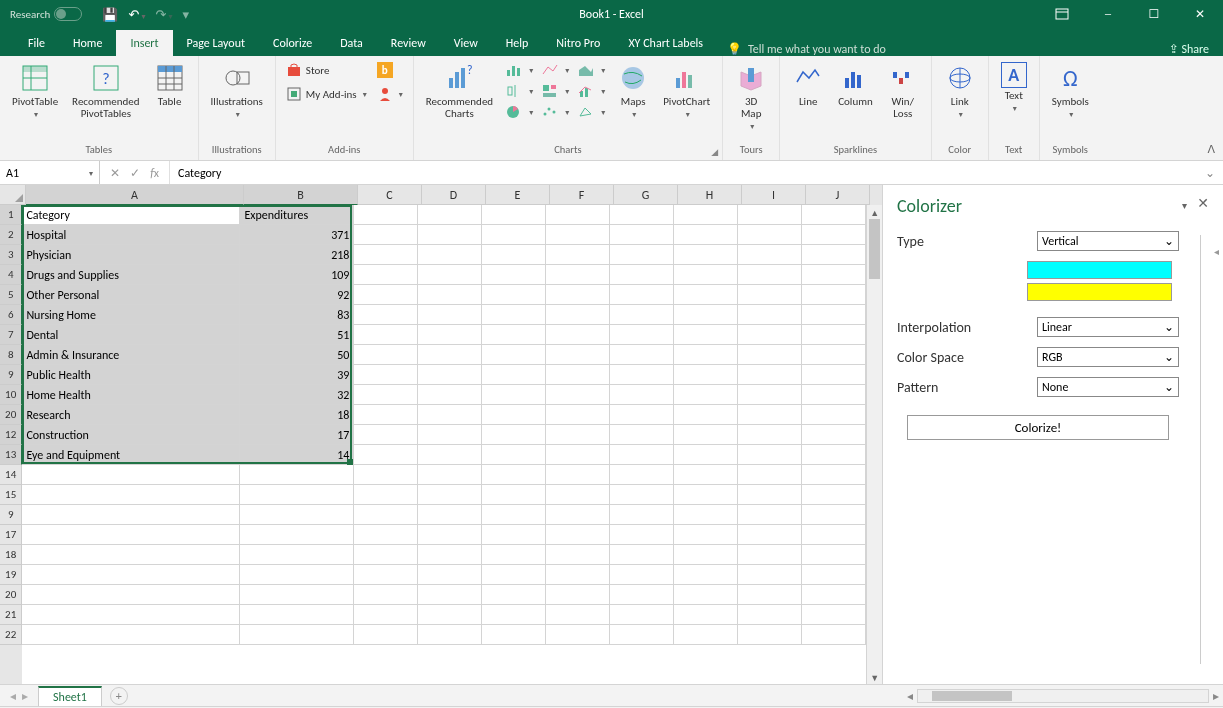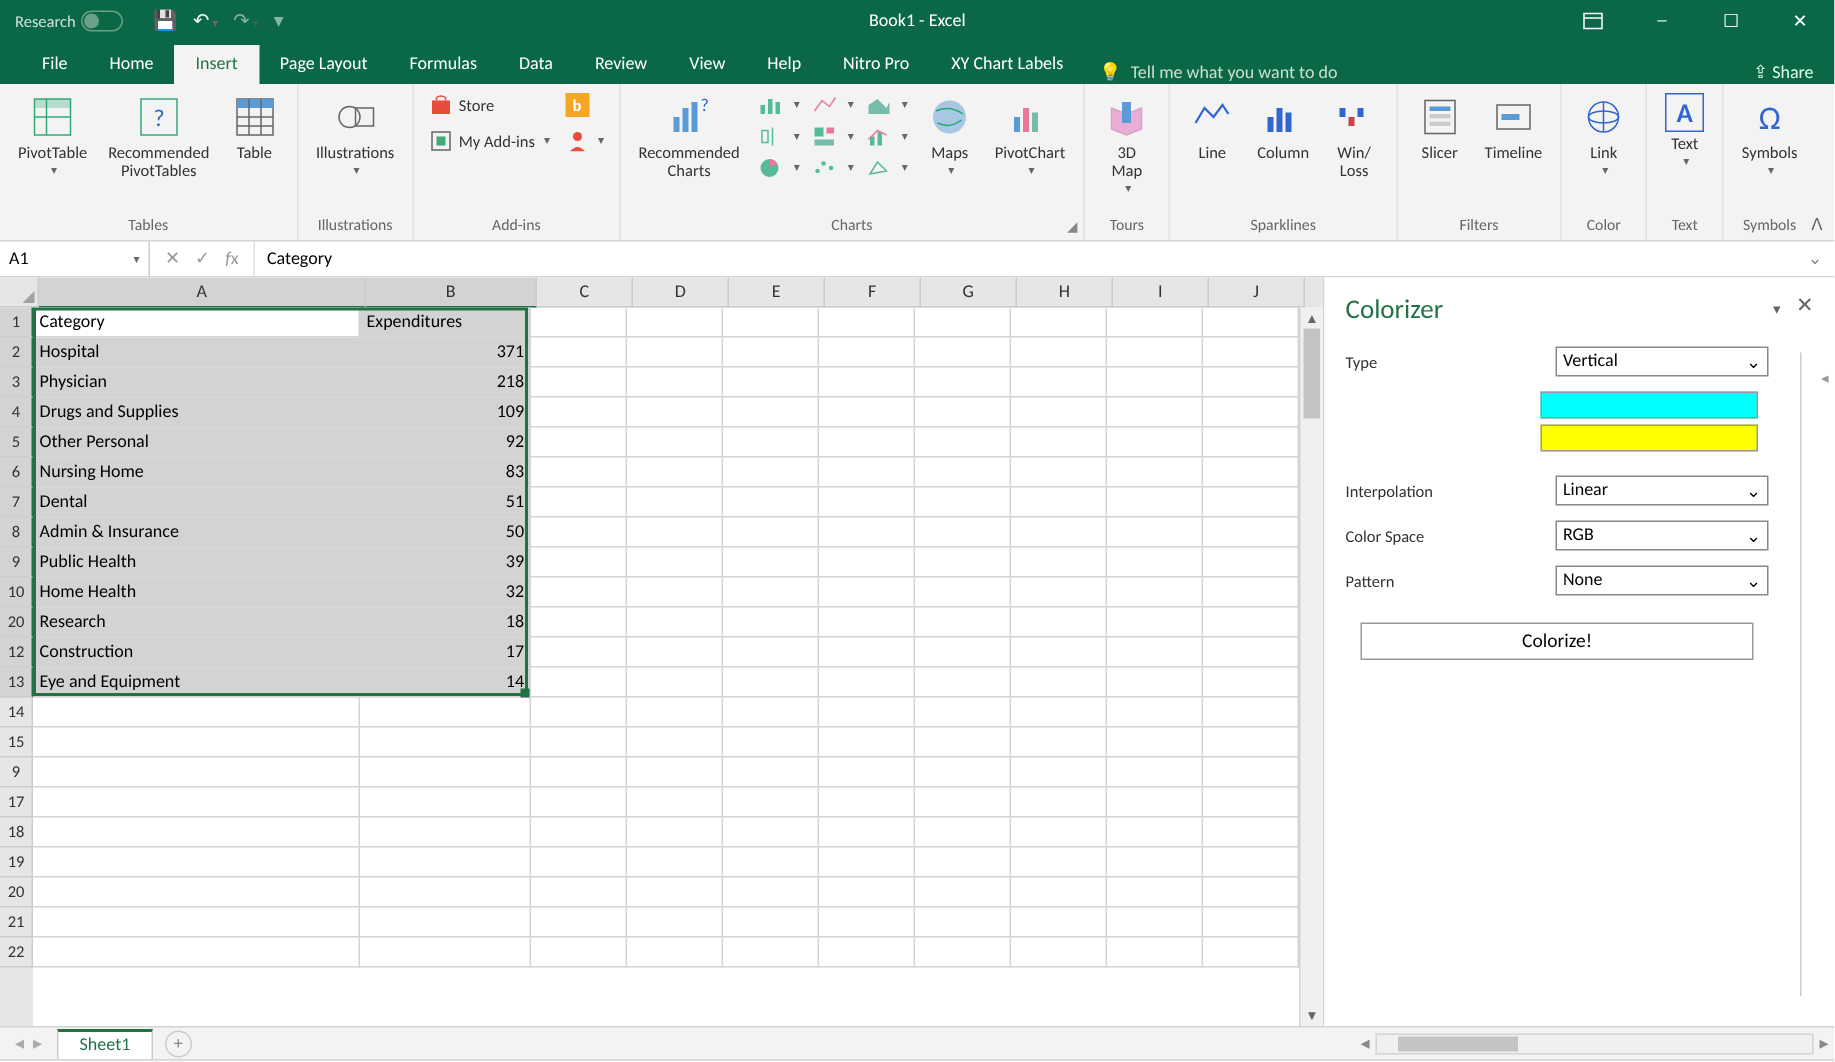--- a/index.html
+++ b/index.html
@@ -69,21 +69,21 @@
 .vscroll { width: 18px; background: #f0f0f0; border-left: 1px solid #d4d4d4; position: relative; }
 .vscroll-thumb { position: absolute; top: 14px; left: 2px; right: 2px; height: 60px; background: #c4c4c4; }
 .vscroll-arr { position: absolute; left: 0; right: 0; height: 14px; display: flex; align-items: center; justify-content: center; color: #666; font-size: 9px; }
 
 
 .taskpane { width: 340px; background: #fff; padding: 10px 14px; position: relative; }
 .taskpane-title { color: #217346; font-size: 18px; font-weight: 400; margin-bottom: 14px; display: flex; align-items: center; }
 .tp-close { position: absolute; right: 14px; top: 10px; color: #666; font-size: 14px; }
 .tp-drop { position: absolute; right: 36px; top: 14px; color: #666; font-size: 10px; }
 .tp-row { display: flex; align-items: center; margin: 10px 0; gap: 10px; }
-.tp-row label { width: 130px; font-size: 11px; color: #333; }
+.tp-row label { width: 130px; font-size: 14px; color: #333; }
 .tp-select { flex: 1; border: 1px solid #888; height: 20px; display: flex; align-items: center; justify-content: space-between; padding: 0 4px; font-size: 12px; background: #fff; }
 .tp-swatch { height: 18px; margin: 4px 0 4px 130px; width: 145px; border: 1px solid #999; }
 .tp-swatch.cyan { background: #00ffff; }
 .tp-swatch.yellow { background: #ffff00; }
 .tp-button { width: calc(100% - 20px); margin: 18px 10px 0; border: 1px solid #999; padding: 4px; text-align: center; font-size: 13px; background: #fff; cursor: pointer; }
 
 
 .sheettabs { height: 22px; background: #f3f3f3; border-top: 1px solid #d4d4d4; display: flex; align-items: center; }
 .st-nav { display: flex; gap: 6px; padding: 0 10px; color: #aaa; }
 .st-tab { border: 1px solid #ccc; border-bottom: none; padding: 2px 14px; font-size: 12px; background: #fff; border-top: 2px solid #217346; color: #217346; }
@@ -127,21 +127,21 @@
     <div class="win-btn close">✕</div>
   </div>
 </div>
 
 <div class="ribbon-tabs">
   <div id="tabs-container" style="display: flex;">
       <div class="rtab">File</div>
       <div class="rtab">Home</div>
       <div class="rtab active">Insert</div>
       <div class="rtab">Page Layout</div>
-      <div class="rtab">Formulas</div>
+      <div class="rtab">Colorize</div>
       <div class="rtab">Data</div>
       <div class="rtab">Review</div>
       <div class="rtab">View</div>
       <div class="rtab">Help</div>
       <div class="rtab">Nitro Pro</div>
       <div class="rtab">XY Chart Labels</div>
     </div>
   <div class="tellme">
     <span>💡</span>
     <span>Tell me what you want to do</span>
@@ -403,45 +403,20 @@
               <rect x="4" y="8" width="4" height="6" fill="#36c"></rect>
               <rect x="10" y="14" width="4" height="6" fill="#c44"></rect>
               <rect x="16" y="8" width="4" height="6" fill="#36c"></rect>
             </svg>
           </div>
           <span style="white-space:pre">Win/
 Loss</span>
         </div>
     </div>
     <div class="rgroup-label">Sparklines</div>
-  </div>
-  <div class="rgroup">
-    <div class="rgroup-body">
-      <div class="rbtn-large">
-          <div class="ic">
-            <svg width="28" height="28">
-              <rect x="4" y="3" width="20" height="22" fill="none" stroke="#666"></rect>
-              <rect x="7" y="7" width="14" height="3" fill="#5b9bd5"></rect>
-              <rect x="7" y="12" width="14" height="3" fill="#ccc"></rect>
-              <rect x="7" y="17" width="14" height="3" fill="#ccc"></rect>
-            </svg>
-          </div>
-          <span>Slicer</span>
-        </div>
-      <div class="rbtn-large">
-          <div class="ic">
-            <svg width="28" height="28">
-              <rect x="3" y="6" width="22" height="16" fill="none" stroke="#666"></rect>
-              <rect x="6" y="12" width="12" height="4" fill="#5b9bd5"></rect>
-            </svg>
-          </div>
-          <span>Timeline</span>
-        </div>
-    </div>
-    <div class="rgroup-label">Filters</div>
   </div>
   <div class="rgroup">
     <div class="rgroup-body">
       <div class="rbtn-large">
           <div class="ic">
             <svg width="28" height="28">
               <circle cx="14" cy="14" r="10" fill="none" stroke="#36c"></circle>
               <ellipse cx="14" cy="14" rx="10" ry="4" fill="none" stroke="#36c"></ellipse>
               <line x1="14" y1="4" x2="14" y2="24" stroke="#36c"></line>
             </svg>

